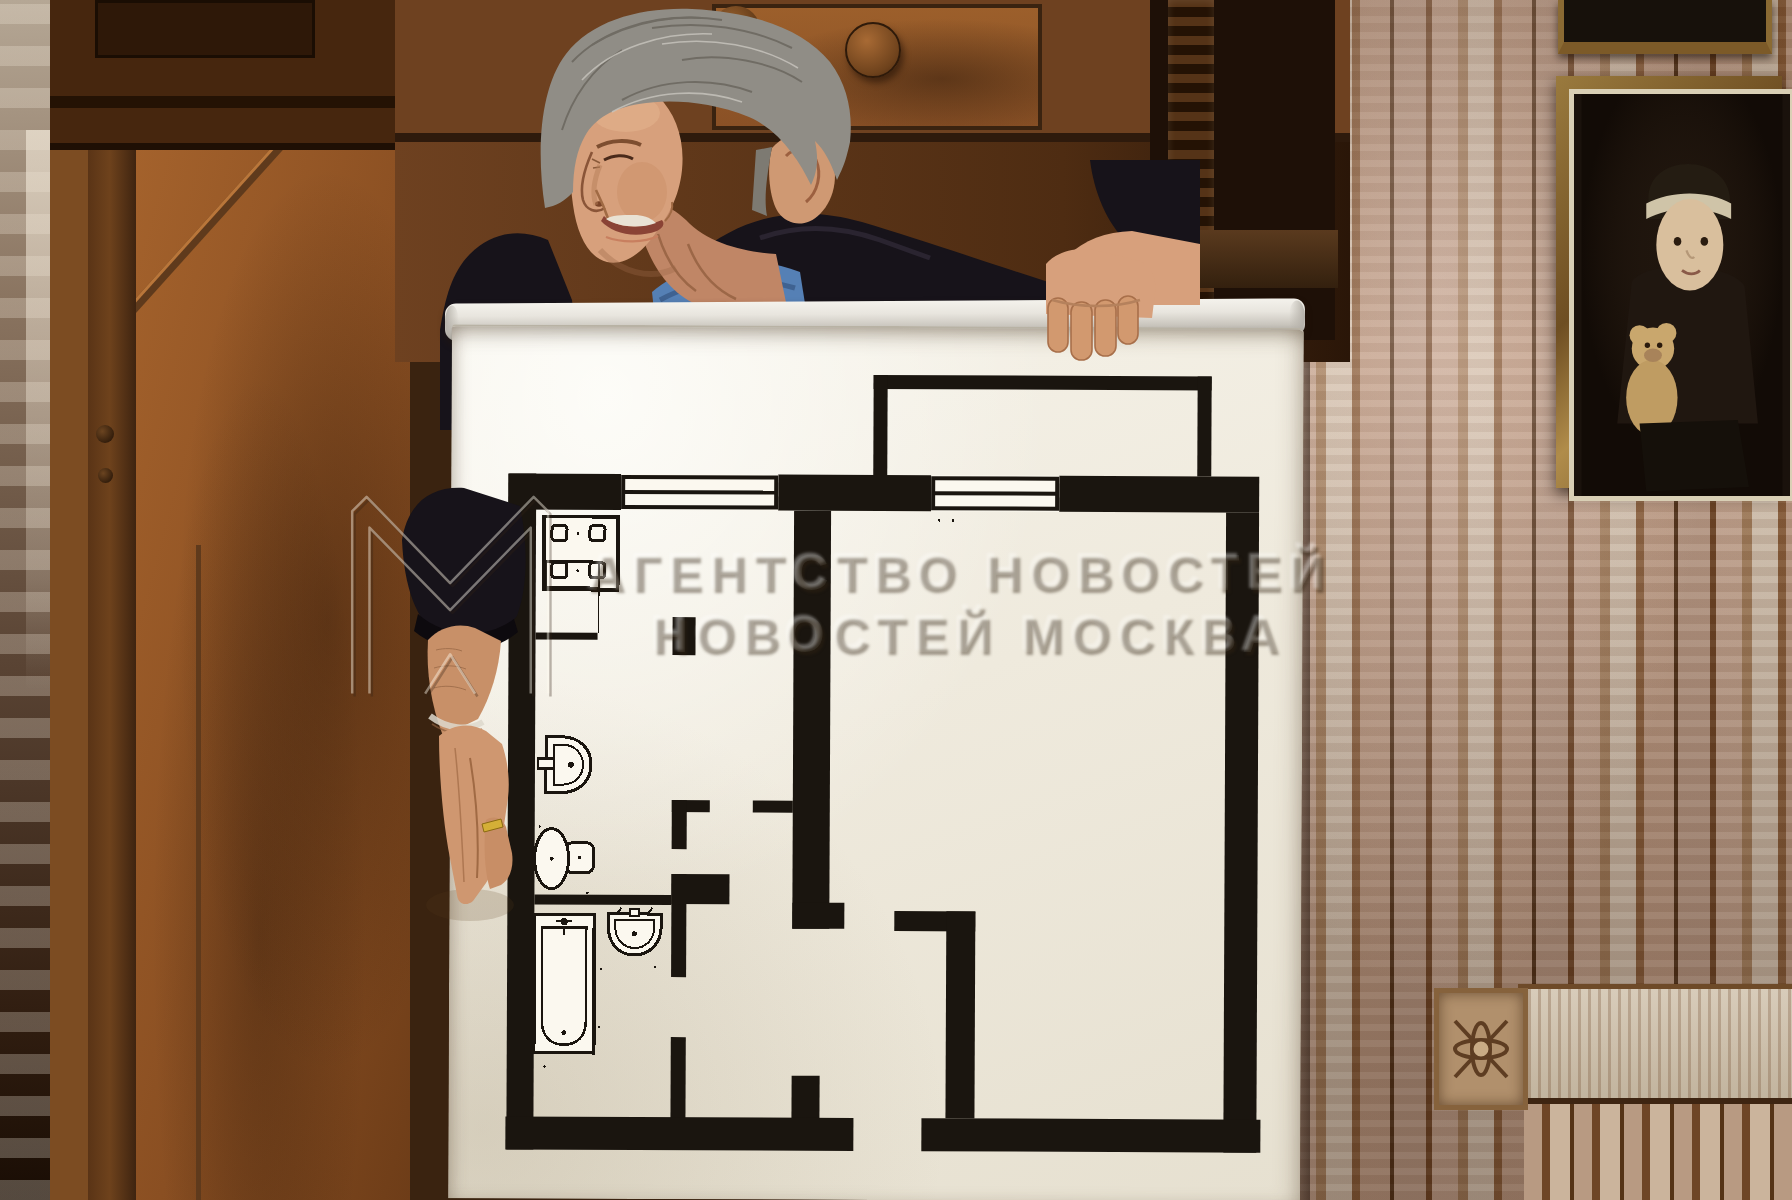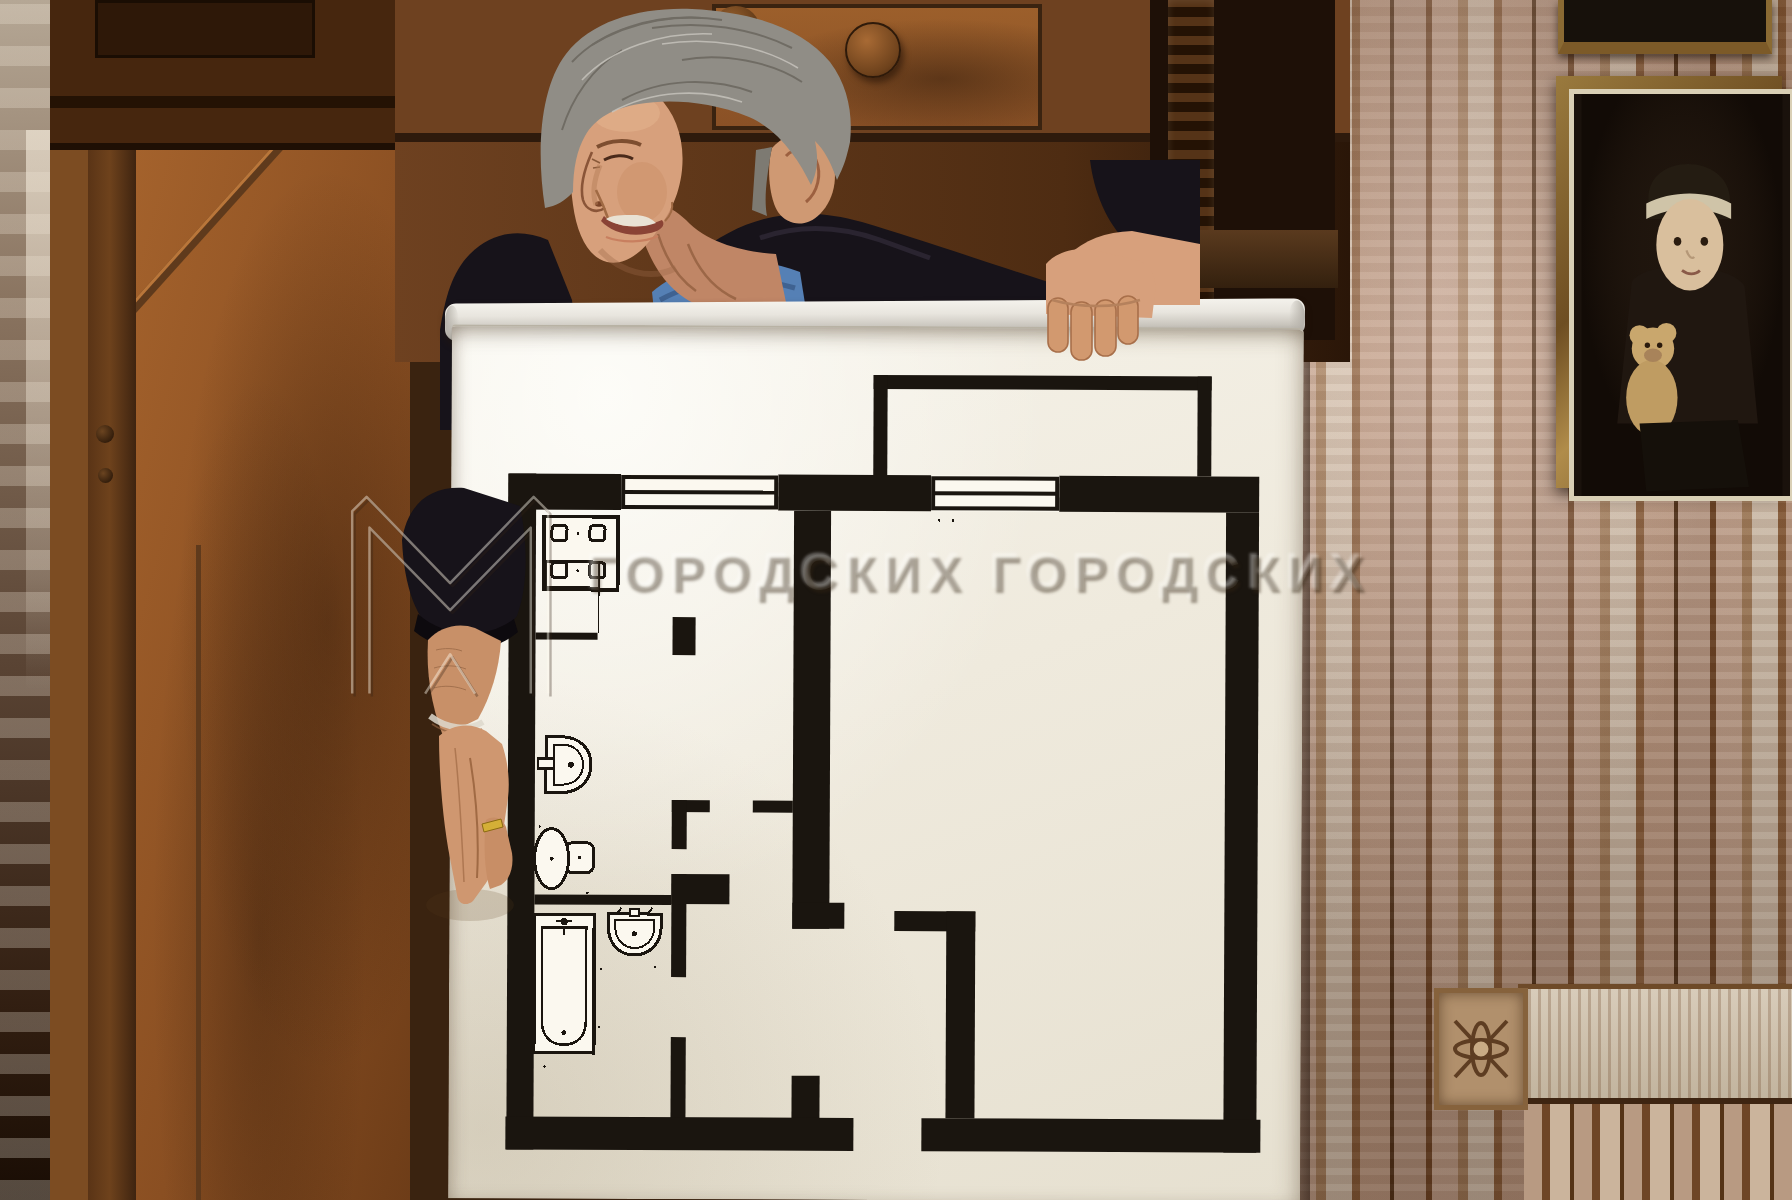--- a/index.html
+++ b/index.html
@@ -372,16 +372,17 @@
           <path d="M38,285 L38,112 L122,198 L206,112 L206,285"></path>
           <path d="M96,285 L122,244 L148,285"></path>
         </g>
         <g stroke="rgba(255,252,240,.5)" stroke-width="2.6">
           <path d="M20,285 L20,95 L35,80 L122,170 L209,80 L224,95 L224,285"></path>
           <path d="M38,285 L38,112 L122,198 L206,112 L206,285"></path>
           <path d="M96,285 L122,244 L148,285"></path>
         </g>
       </g>
     </svg>
-    <div class="wm-text wm-l1">ГОРОДСКИХ ГОРОДСКИХ</div>
+    <div class="wm-text wm-l1">АГЕНТСТВО НОВОСТЕЙ</div>
+    <div class="wm-text wm-l2">НОВОСТЕЙ МОСКВА</div>
   </div>
 
 </div>
 
 </body></html>

